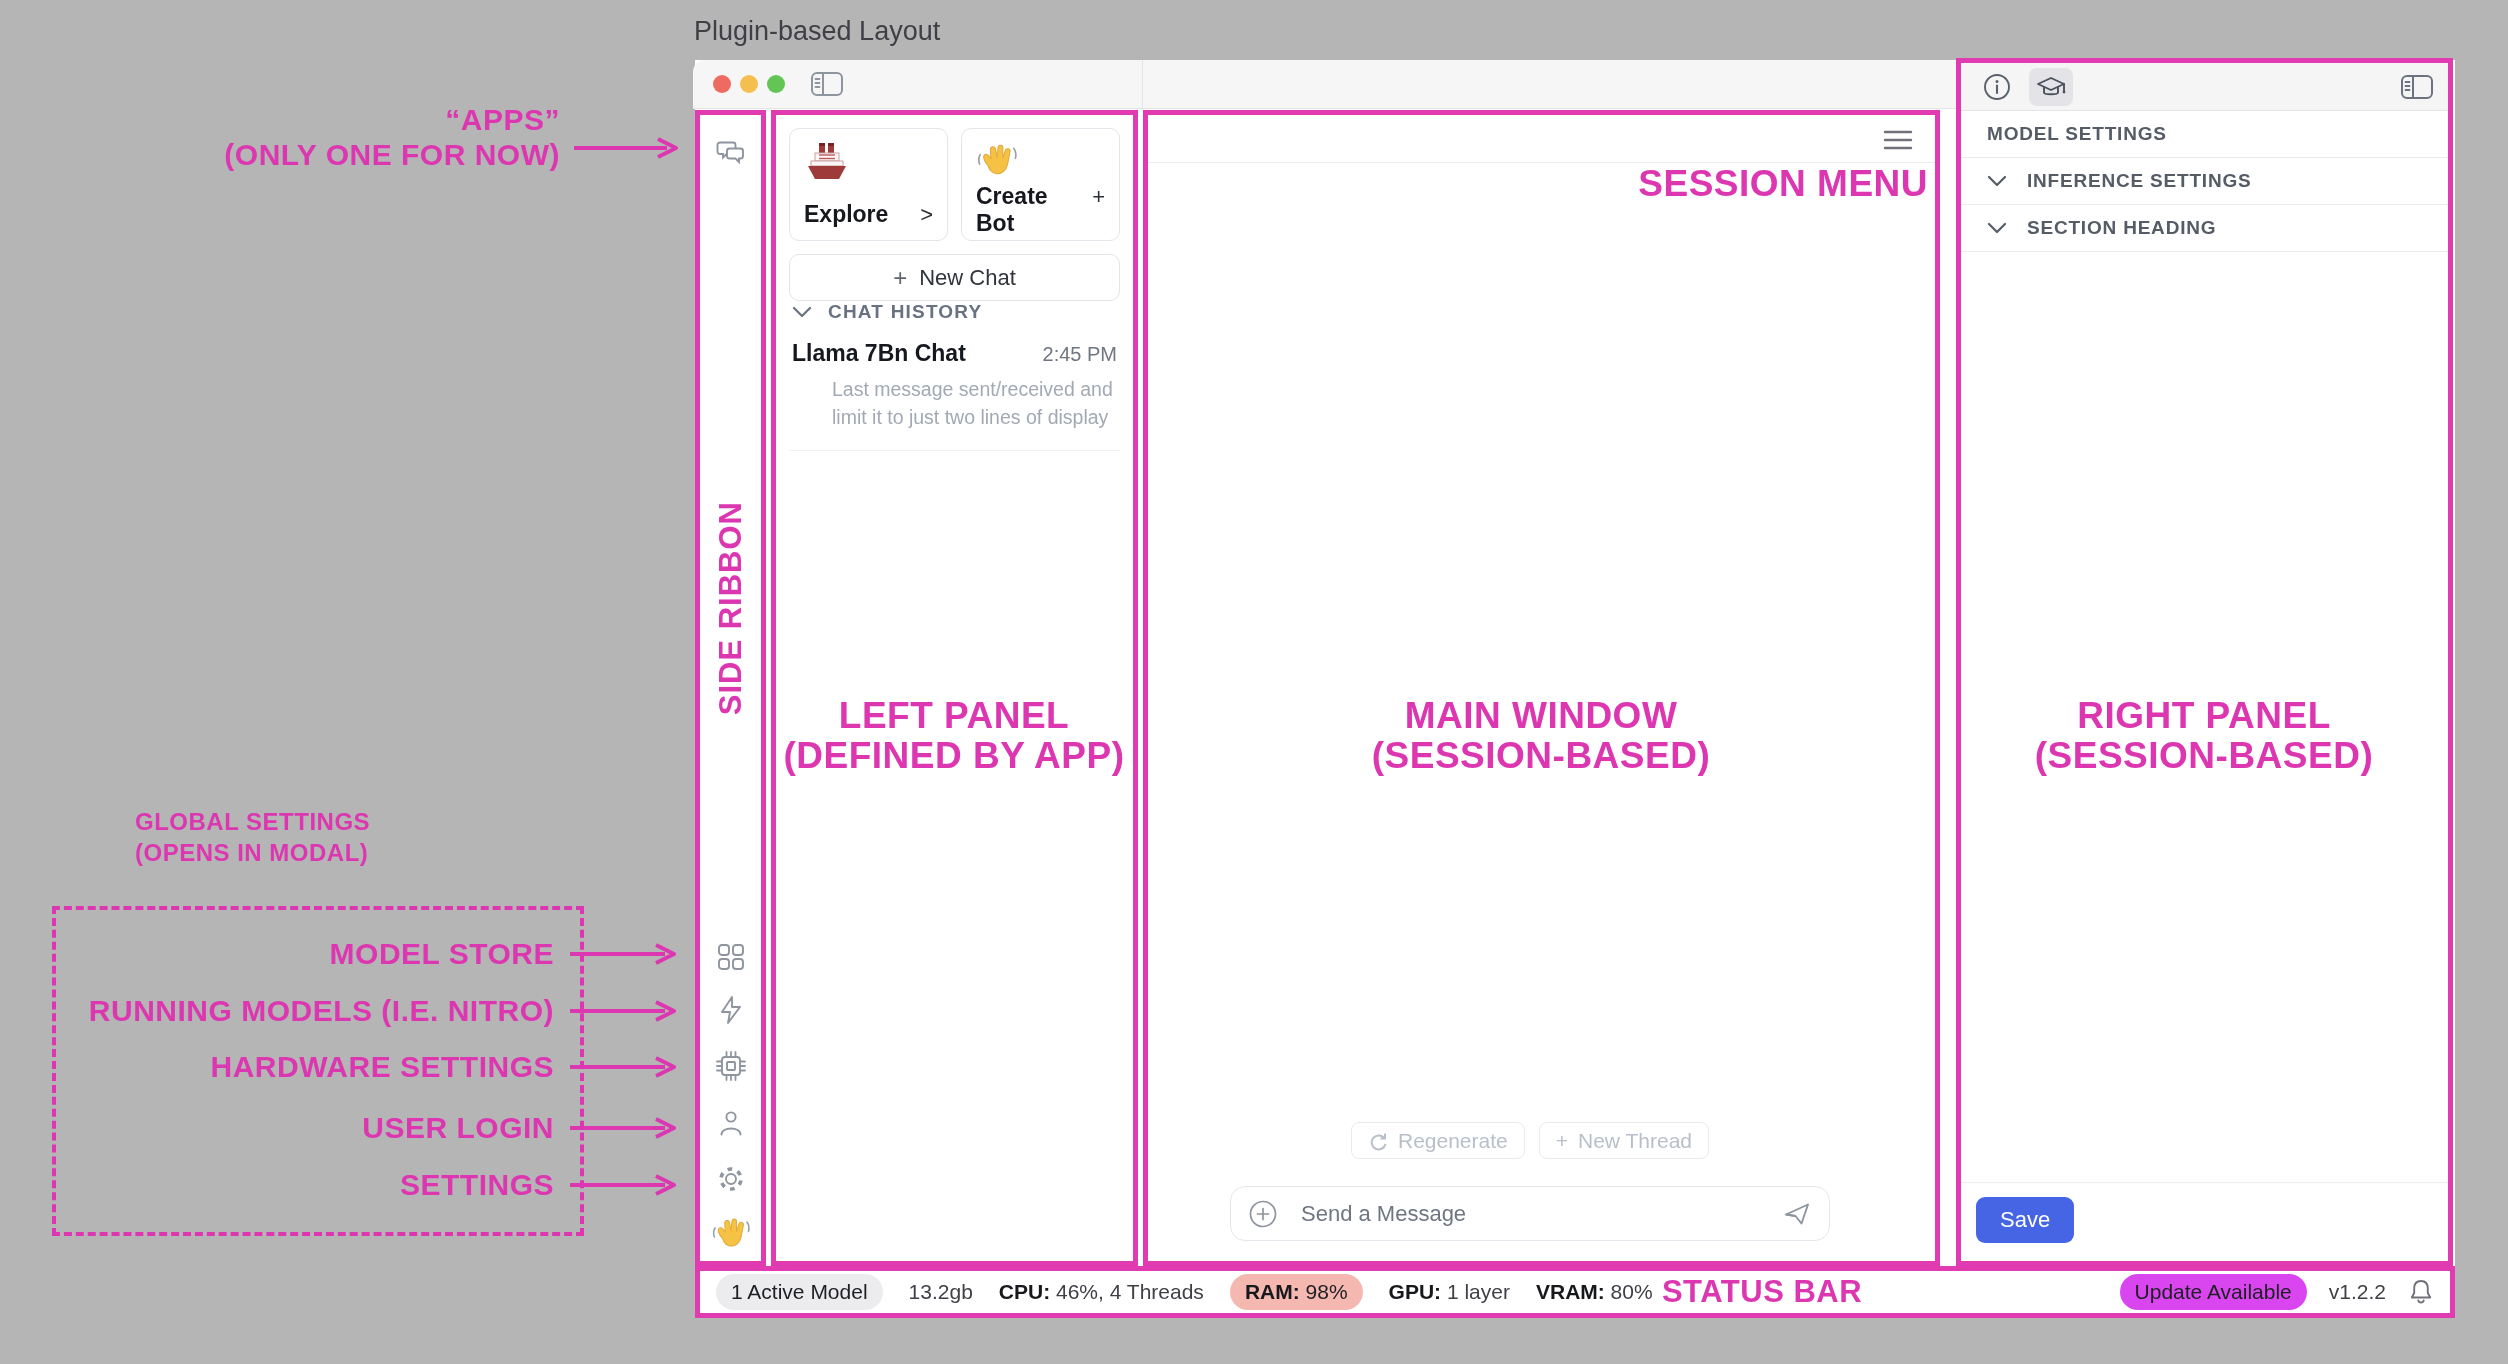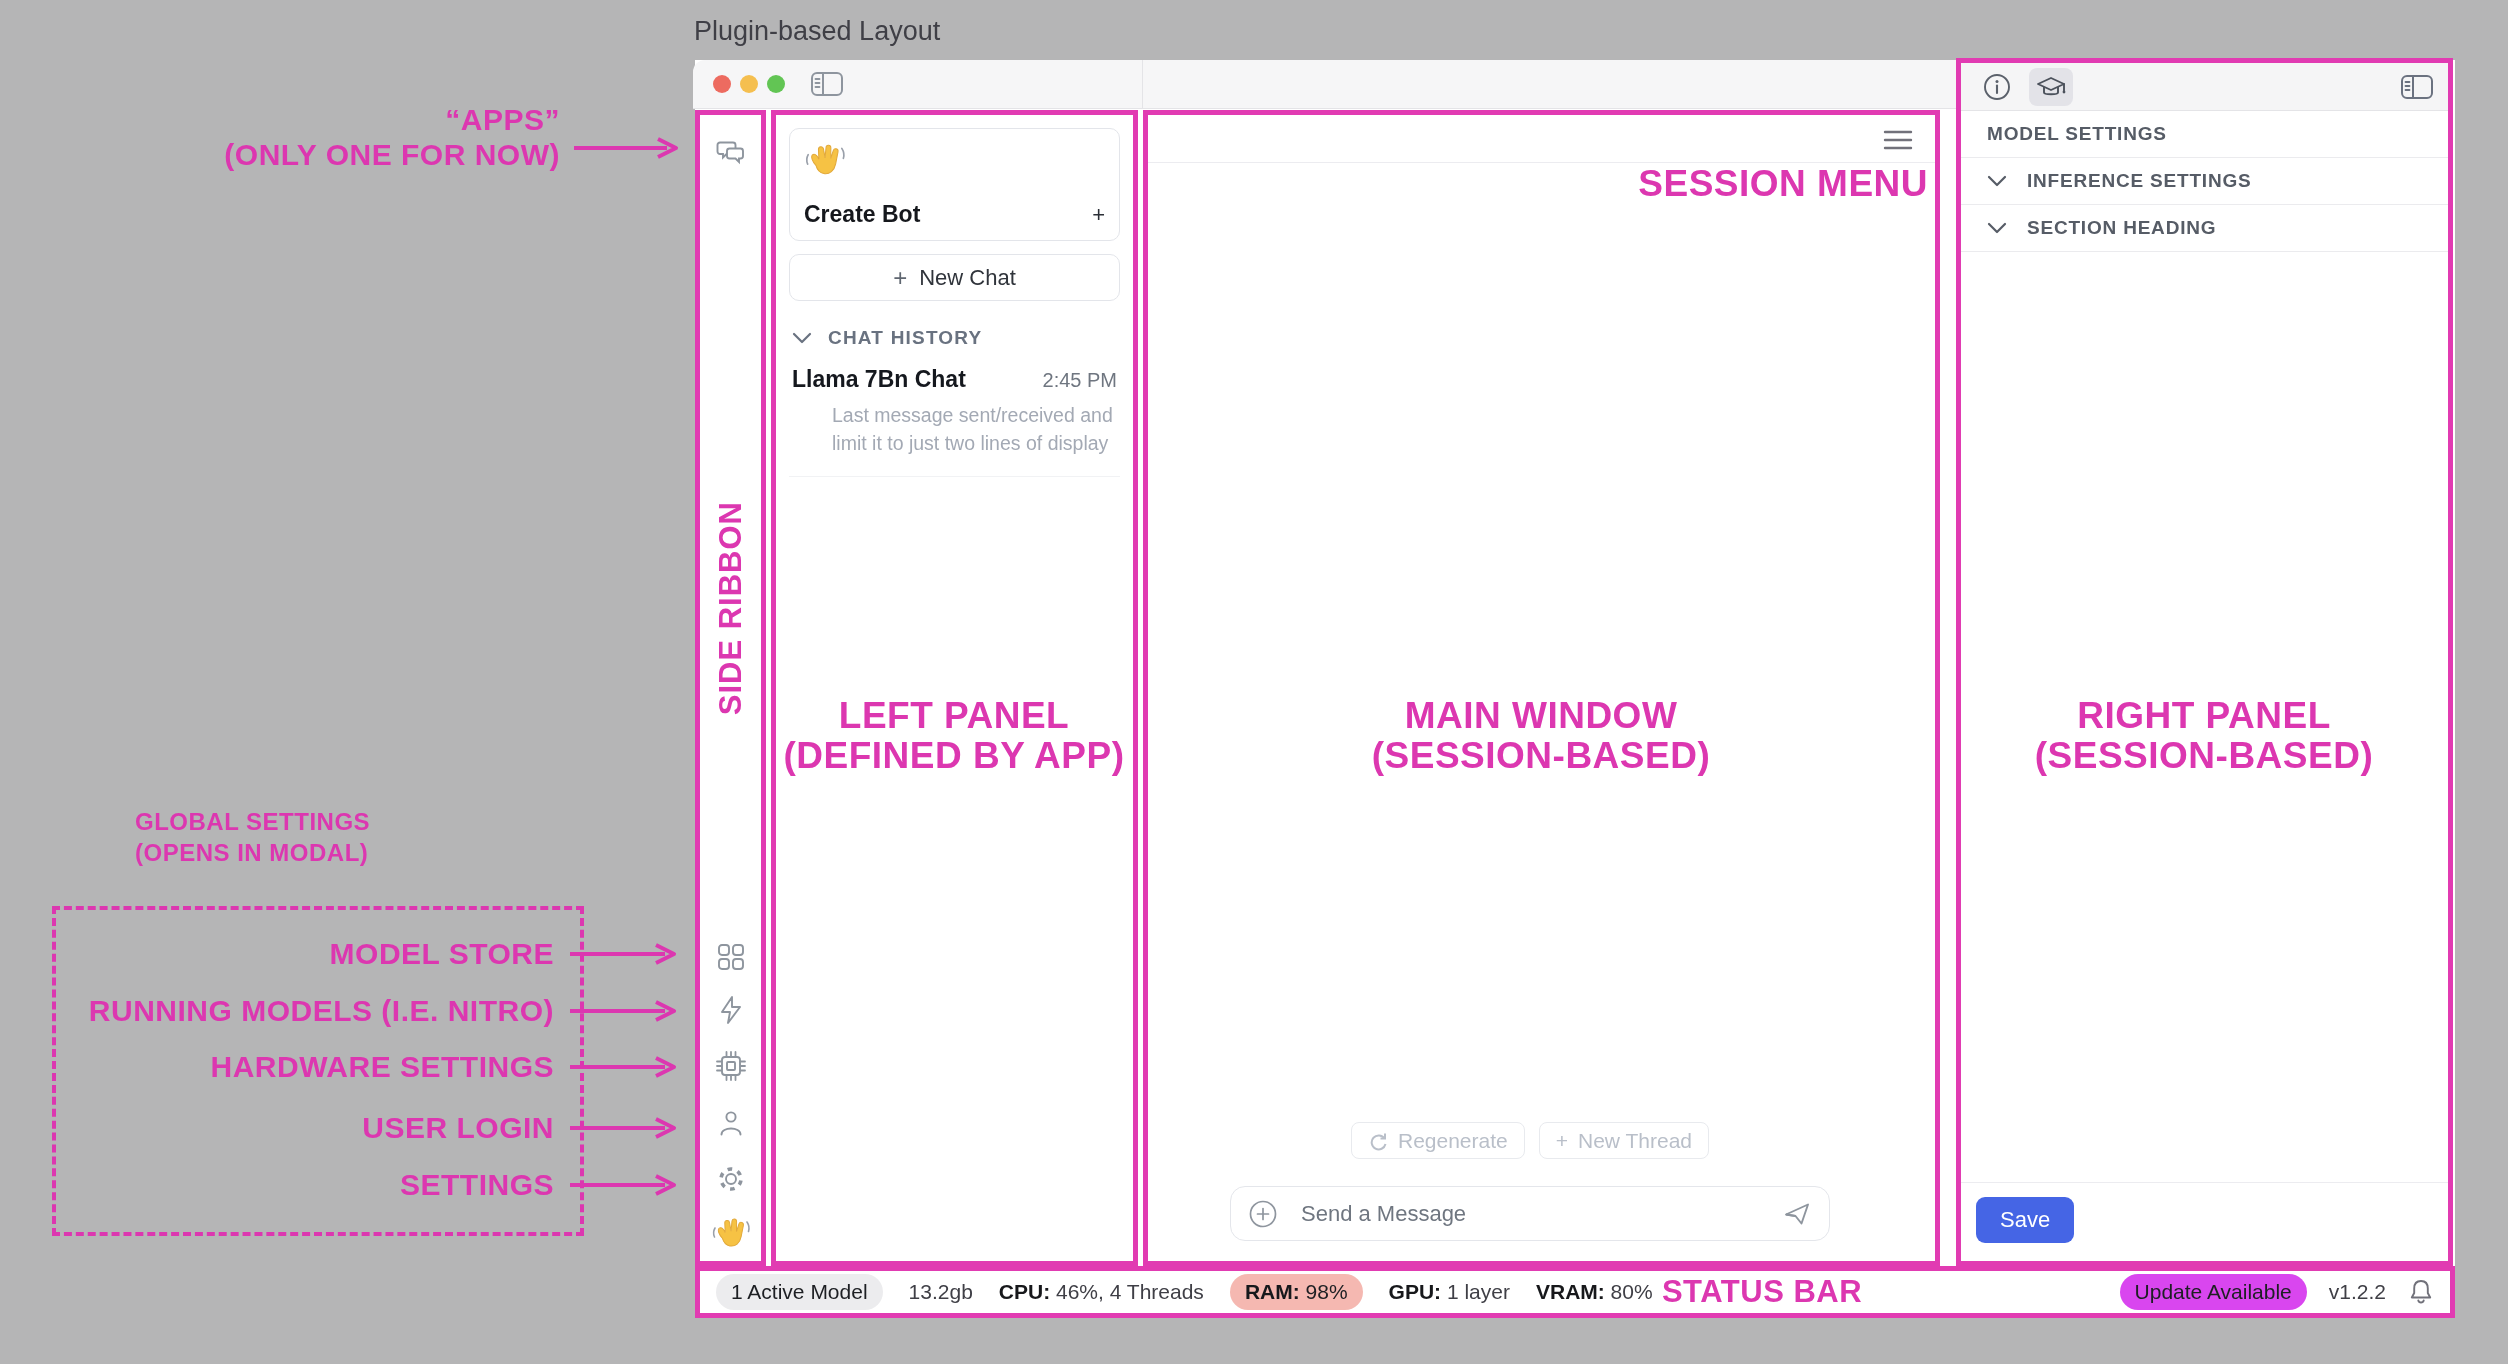--- a/index.html
+++ b/index.html
@@ -52,21 +52,21 @@
   }
   .card-bottom { display: flex; justify-content: space-between; align-items: baseline; }
   .card-label { font-size: 23px; font-weight: 600; color: #16181d; }
   .card-action { font-size: 22px; color: #2b2f36; }
   .newchat {
     margin-top: 13px; height: 47px; border: 1.5px solid #e3e5ea; border-radius: 10px;
     display: flex; align-items: center; justify-content: center; gap: 12px;
     font-size: 22px; color: #30343b; background: #fff;
   }
   .newchat .plus { color: #5f6670; font-size: 24px; }
-  .history-header { margin-top: 26px; display: flex; align-items: center; gap: 16px; padding: 0 3px; }
+  .history-header { display: flex; align-items: center; gap: 16px; padding: 0 3px; }
   .history-header .hh-label { font-size: 19px; font-weight: 700; letter-spacing: 1.2px; color: #697280; }
   .chat-item { margin-top: 17px; padding: 0 3px 18px 3px; border-bottom: 1px solid #f1f2f4; }
   .chat-item-top { display: flex; justify-content: space-between; align-items: baseline; }
   .chat-item-title { font-size: 23px; font-weight: 600; color: #15181e; }
   .chat-item-time { font-size: 20px; color: #6f7680; }
   .chat-item-preview { margin-top: 8px; font-size: 19.5px; line-height: 1.45; color: #a3a9b4; width: 92%; margin-left: 40px; }
 
   
   .main-header { height: 48px; border-bottom: 1px solid #ececf0; position: relative; }
   .hamburger { position: absolute; right: 22px; top: 13px; }
@@ -216,20 +216,39 @@
         <path d="M36 7 q3 4.5 1.5 9.5" fill="none" stroke="#9aa0aa" stroke-width="1.6" stroke-linecap="round"></path>
       </svg>
     </span>
   </div>
 
   <div class="abs pinkbox leftpane">
     <div class="lp-inner">
       <div class="cards">
         <div class="card">
           <span>
+            <svg width="46" height="42" viewBox="0 0 46 42">
+              <rect x="15" y="2" width="6" height="10" fill="#9e3a3a"></rect>
+                <rect x="15" y="2" width="6" height="3" fill="#702424"></rect>
+              <rect x="24" y="2" width="6" height="10" fill="#9e3a3a"></rect>
+                <rect x="24" y="2" width="6" height="3" fill="#702424"></rect>
+              <rect x="11" y="12" width="24" height="8" fill="#fdf6f6" stroke="#c9a0a0" stroke-width="1"></rect>
+              <line x1="15" y1="14" x2="31" y2="14" stroke="#b95c5c" stroke-width="1.4"></line>
+              <line x1="15" y1="17.5" x2="31" y2="17.5" stroke="#b95c5c" stroke-width="1.4"></line>
+              <rect x="7" y="20" width="32" height="5" fill="#fdf6f6" stroke="#c9a0a0" stroke-width="1"></rect>
+              <path d="M4 25 h38 l-7 13 h-24 z" fill="#9e3a3a"></path>
+            </svg>
+          </span>
+          <div class="card-bottom">
+            <span class="card-label">Explore</span>
+            <span class="card-action">&gt;</span>
+          </div>
+        </div>
+        <div class="card">
+          <span>
             <svg width="42" height="42" viewBox="0 0 40 40">
               <g transform="rotate(-8 20 20)">
                 <path d="M11 22 c-2.5 -3.5 -4.5 -9.5 -1.2 -10.6 c2.6 -0.9 4.2 3.2 4.8 5.3 l0.9 -9.4 c0.3 -3 4.7 -2.9 4.8 0.1 l0.3 8.8 l2.3 -9.8 c0.7 -2.9 4.9 -2 4.5 1 l-1.5 10 l3.5 -7.2 c1.4 -2.7 5.2 -1 4.2 2 l-3.8 10.9 c-2.1 6.2 -7.2 9.3 -12.4 7.6 c-4.8 -1.5 -5.8 -4.6 -6.4 -8.7 z" fill="#f6c244" stroke="#e2a93b" stroke-width="1"></path>
               </g>
               <path d="M4 13 q-2.5 4.5 -0.5 9" fill="none" stroke="#9aa0aa" stroke-width="1.6" stroke-linecap="round"></path>
               <path d="M36 7 q3 4.5 1.5 9.5" fill="none" stroke="#9aa0aa" stroke-width="1.6" stroke-linecap="round"></path>
             </svg>
           </span>
           <div class="card-bottom">
             <span class="card-label">Create Bot</span>

